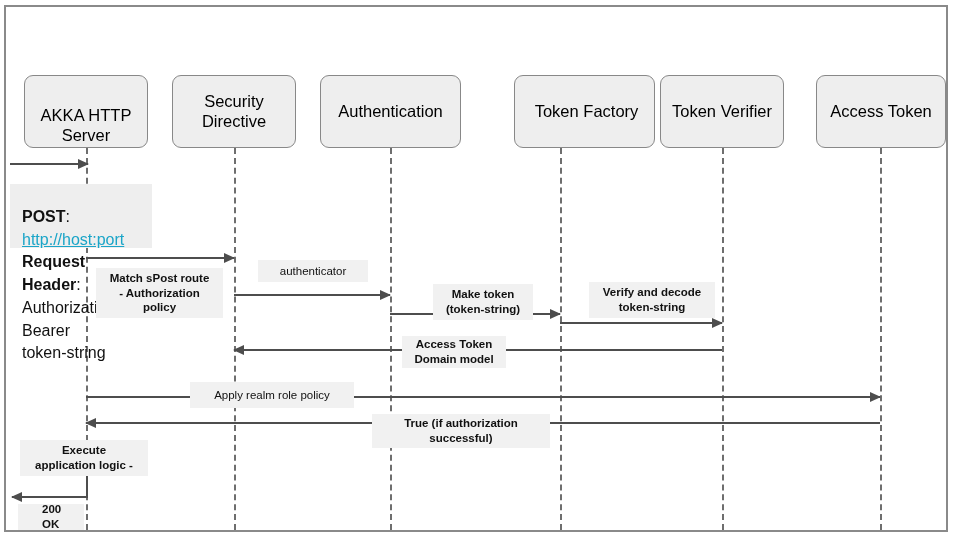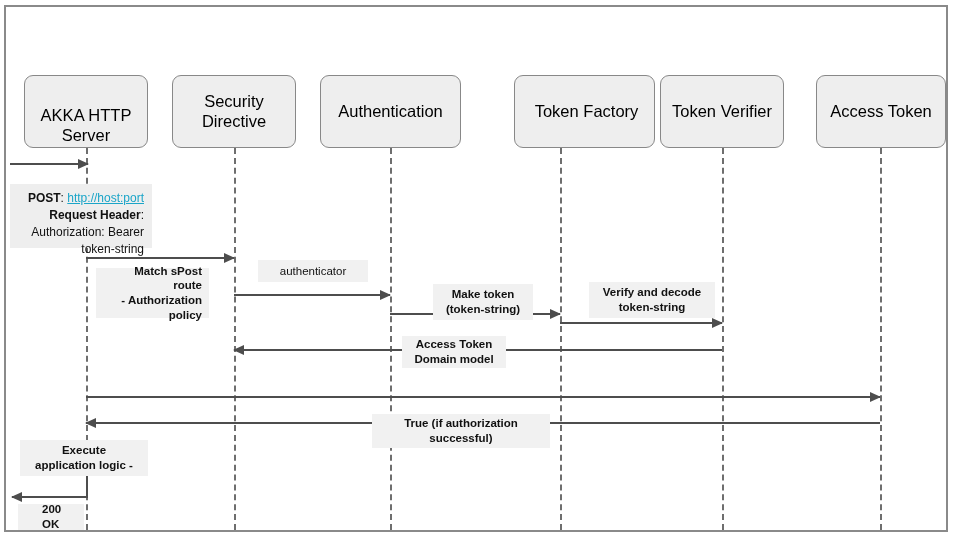--- a/index.html
+++ b/index.html
@@ -54,26 +54,26 @@
     white-space:pre-line;
     display:flex;align-items:center;justify-content:center;
   }
   .lbl.light{font-weight:normal;font-size:11.5px;}
   .lbl.left{text-align:left;justify-content:flex-start;white-space:pre-line;}
 
   
   .note{
     position:absolute;
     background:#eeeeee;
-    font-size:12px;
+    font-size:16px;
     line-height:1.42;
     color:#111;
-    padding:6px 8px 8px 12px;
+    padding:22px 8px 8px 12px;
     box-sizing:border-box;
-    text-align:right;
+    text-align:left;
   }
   .note b{font-weight:bold;}
   .note a{color:#1aa5c8;text-decoration:underline;}
 
   
   .arrow{position:absolute;height:2px;background:#4d4d4d;}
   .arrow:after{
     content:"";position:absolute;top:-4px;width:0;height:0;
     border-top:5px solid transparent;border-bottom:5px solid transparent;
   }
@@ -131,40 +131,41 @@
   <div class="arrow right" style="left:10px;top:163px;width:78px;"></div>
 
   <div class="note" style="left:10px;top:184px;width:142px;height:64px;">
     <div><b>POST</b><span>: </span><a href="#">http://host:port</a></div>
     <div><b>Request Header</b><span>:</span></div>
     <div>Authorization: Bearer</div>
     <div>token-string</div>
   </div>
 
   <div class="arrow right" style="left:86px;top:257px;width:148px;"></div>
-  <div class="lbl" style="left:96px;top:268px;width:113px;height:50px;text-align:right;">Match sPost route
+  <div class="lbl" style="left:96px;top:268px;width:127px;height:50px;">Match sPost route
  -  Authorization
 policy</div>
 
   <div class="arrow right" style="left:234px;top:294px;width:156px;"></div>
   <div class="lbl light" style="left:258px;top:260px;width:110px;height:22px;">authenticator</div>
 
   <div class="arrow right" style="left:390px;top:313px;width:170px;"></div>
   <div class="lbl" style="left:433px;top:284px;width:100px;height:36px;">Make token
 (token-string)</div>
 
   <div class="arrow right" style="left:560px;top:322px;width:162px;"></div>
   <div class="lbl" style="left:589px;top:282px;width:126px;height:36px;">Verify and decode
 token-string</div>
 
   <div class="arrow left" style="left:234px;top:349px;width:488px;"></div>
   <div class="lbl" style="left:402px;top:336px;width:104px;height:32px;">Access Token
 Domain model</div>
 
   <div class="arrow right" style="left:86px;top:396px;width:794px;"></div>
+  <div class="lbl light" style="left:190px;top:382px;width:164px;height:26px;">Apply realm role  policy</div>
 
   <div class="arrow left" style="left:86px;top:422px;width:794px;"></div>
   <div class="lbl" style="left:372px;top:414px;width:178px;height:34px;">True (if authorization
 successful)</div>
 
   <div class="lbl" style="left:20px;top:440px;width:128px;height:36px;">Execute
 application logic -</div>
 
   <div class="hook" style="left:12px;top:476px;width:76px;height:22px;">
     <div class="v" style="height:22px;"></div>

